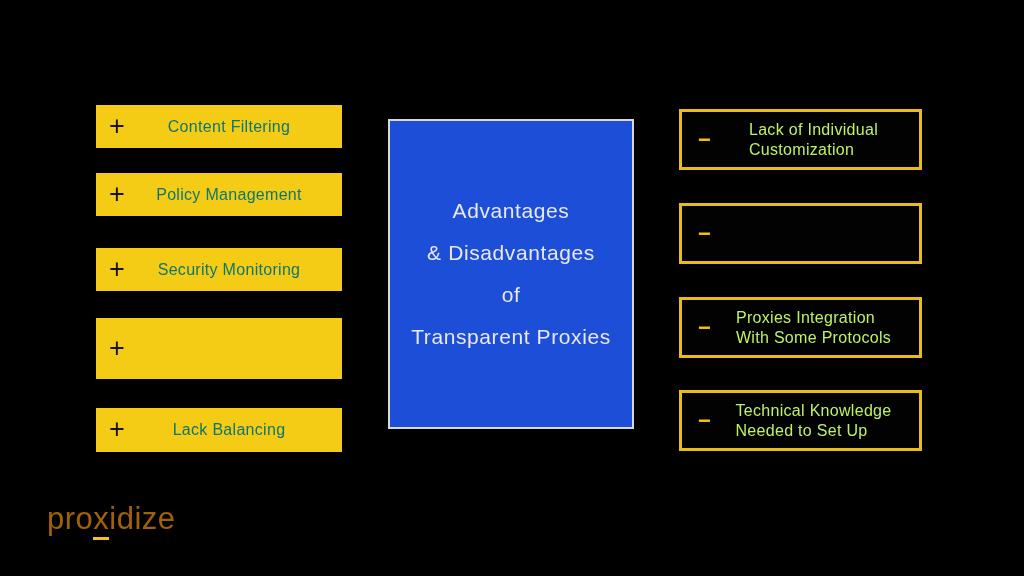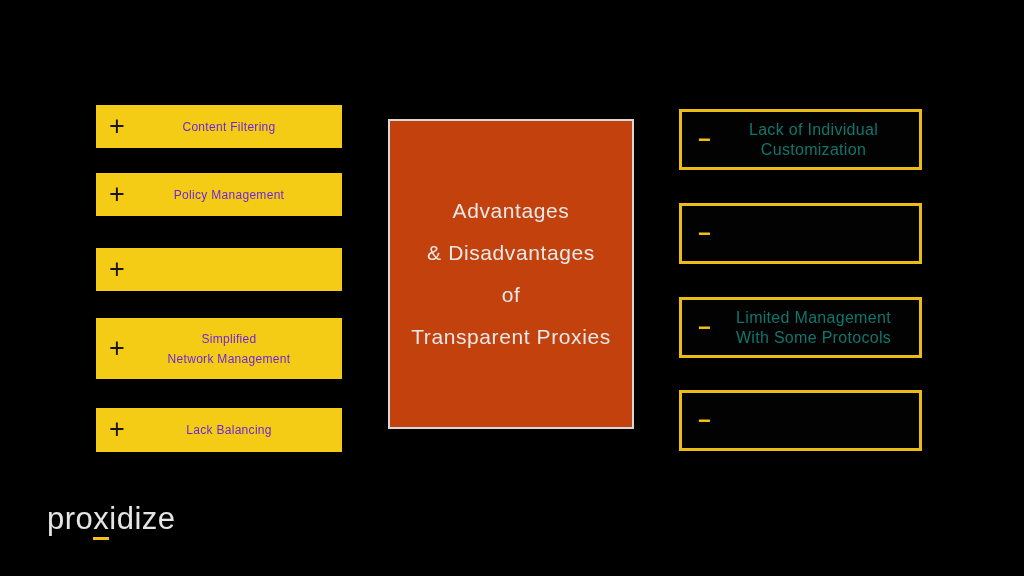--- a/index.html
+++ b/index.html
@@ -23,22 +23,22 @@
     width: 246px;
     background: #F5CC15;
     display: flex;
     align-items: center;
     justify-content: center;
     box-sizing: border-box;
     padding-left: 30px;
     padding-right: 10px;
   }
   .adv-label {
-    color: #6d28d9;
-    font-size: 12px;
+    color: #0f766e;
+    font-size: 16px;
     line-height: 20px;
     letter-spacing: 0.3px;
     text-align: center;
     white-space: pre-line;
   }
   .plus {
     position: absolute;
     left: 13px;
     top: 50%;
     transform: translateY(-52%);
@@ -48,21 +48,21 @@
     line-height: 1;
   }
 
   
   .center-panel {
     position: absolute;
     left: 388px;
     top: 119px;
     width: 246px;
     height: 310px;
-    background: #c2410c;
+    background: #1d4ed8;
     border: 2px solid #D8D8D8;
     box-sizing: border-box;
     display: flex;
     align-items: center;
     justify-content: center;
   }
   .center-title {
     color: #E9E9E9;
     font-size: 21px;
     line-height: 42px;
@@ -80,44 +80,43 @@
     background: #020202;
     border: 3px solid #EBBD14;
     box-sizing: border-box;
     display: flex;
     align-items: center;
     justify-content: center;
     padding-left: 34px;
     padding-right: 8px;
   }
   .dis-label {
-    color: #0f766e;
+    color: #bef264;
     font-size: 16px;
     line-height: 20px;
     letter-spacing: 0.3px;
-    text-align: center;
     white-space: pre-line;
   }
   .minus {
     position: absolute;
     left: 16px;
     top: 50%;
     transform: translateY(-50%);
     color: #F2C413;
     font-size: 22px;
     font-weight: 700;
     line-height: 1;
   }
 
   
   .logo {
     position: absolute;
     left: 47px;
     top: 501px;
-    color: #e5e5e5;
+    color: #a16207;
     font-size: 31px;
     font-weight: 400;
     letter-spacing: 0.5px;
   }
   .logo-x {
     border-bottom: 3px solid #F2C413;
     padding-bottom: 1px;
   }
 </style>
 </head>
@@ -128,25 +127,24 @@
   <div class="adv-box" style="top:105px;height:43px;">
     <span class="plus">+</span>
     <span class="adv-label">Content Filtering</span>
   </div>
   <div class="adv-box" style="top:173px;height:43px;">
     <span class="plus">+</span>
     <span class="adv-label">Policy Management</span>
   </div>
   <div class="adv-box" style="top:248px;height:43px;">
     <span class="plus">+</span>
+    <span class="adv-label">Security Monitoring</span>
   </div>
   <div class="adv-box" style="top:318px;height:61px;">
     <span class="plus">+</span>
-    <span class="adv-label">Simplified
-Network Management</span>
   </div>
   <div class="adv-box" style="top:408px;height:44px;">
     <span class="plus">+</span>
     <span class="adv-label">Lack Balancing</span>
   </div>
 
   <div class="center-panel">
     <div class="center-title">Advantages
 &amp; Disadvantages
 of
@@ -156,22 +154,24 @@
   <div class="dis-box" style="top:109px;">
     <span class="minus">−</span>
     <span class="dis-label">Lack of Individual
 Customization</span>
   </div>
   <div class="dis-box" style="top:203px;">
     <span class="minus">−</span>
   </div>
   <div class="dis-box" style="top:297px;">
     <span class="minus">−</span>
-    <span class="dis-label">Limited Management
+    <span class="dis-label">Proxies Integration
 With Some Protocols</span>
   </div>
   <div class="dis-box" style="top:390px;">
     <span class="minus">−</span>
+    <span class="dis-label">Technical Knowledge
+Needed to Set Up</span>
   </div>
 
   <div class="logo"><span>pro</span><span class="logo-x">x</span><span>idize</span></div>
 
 </div>
 
 </body></html>

